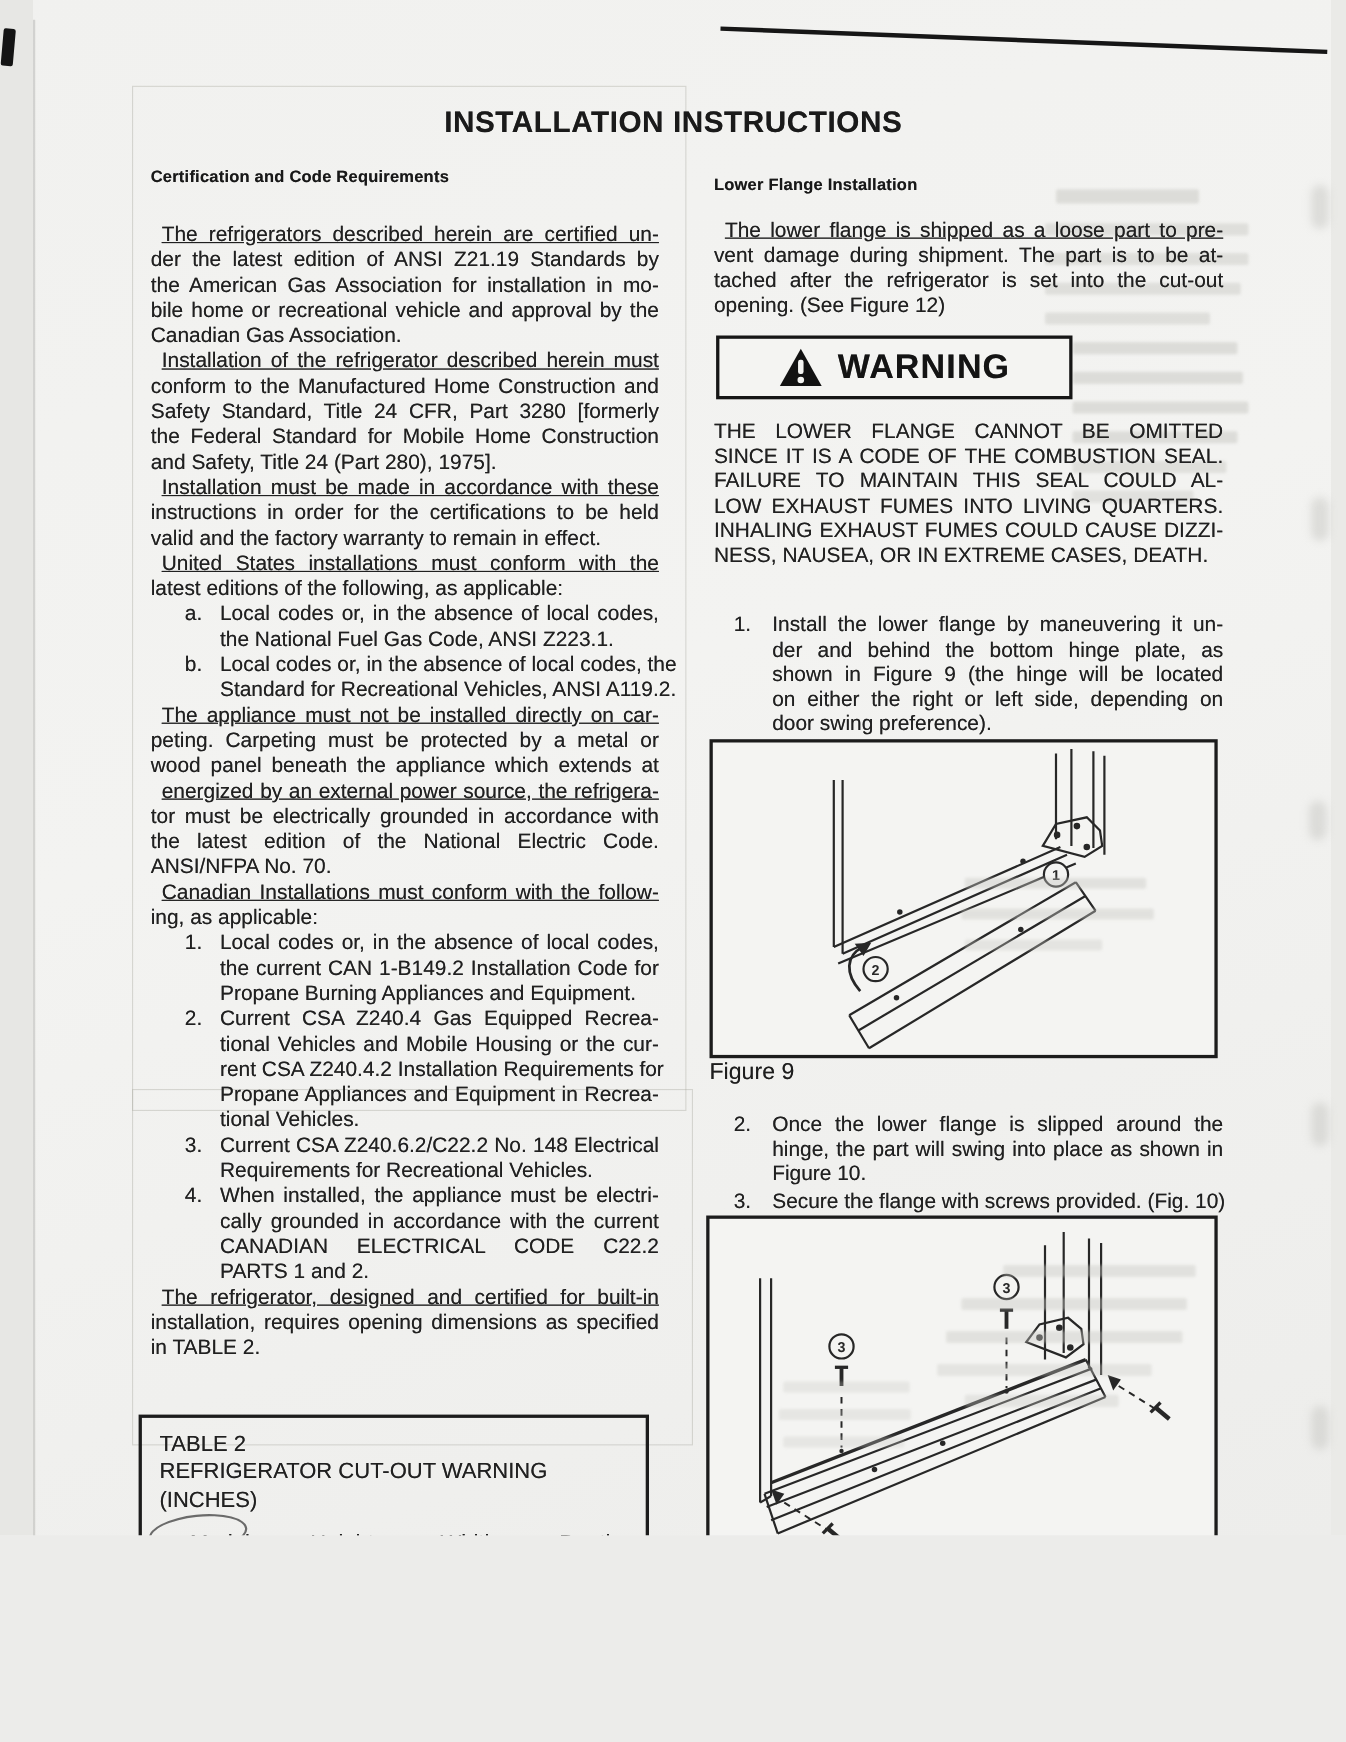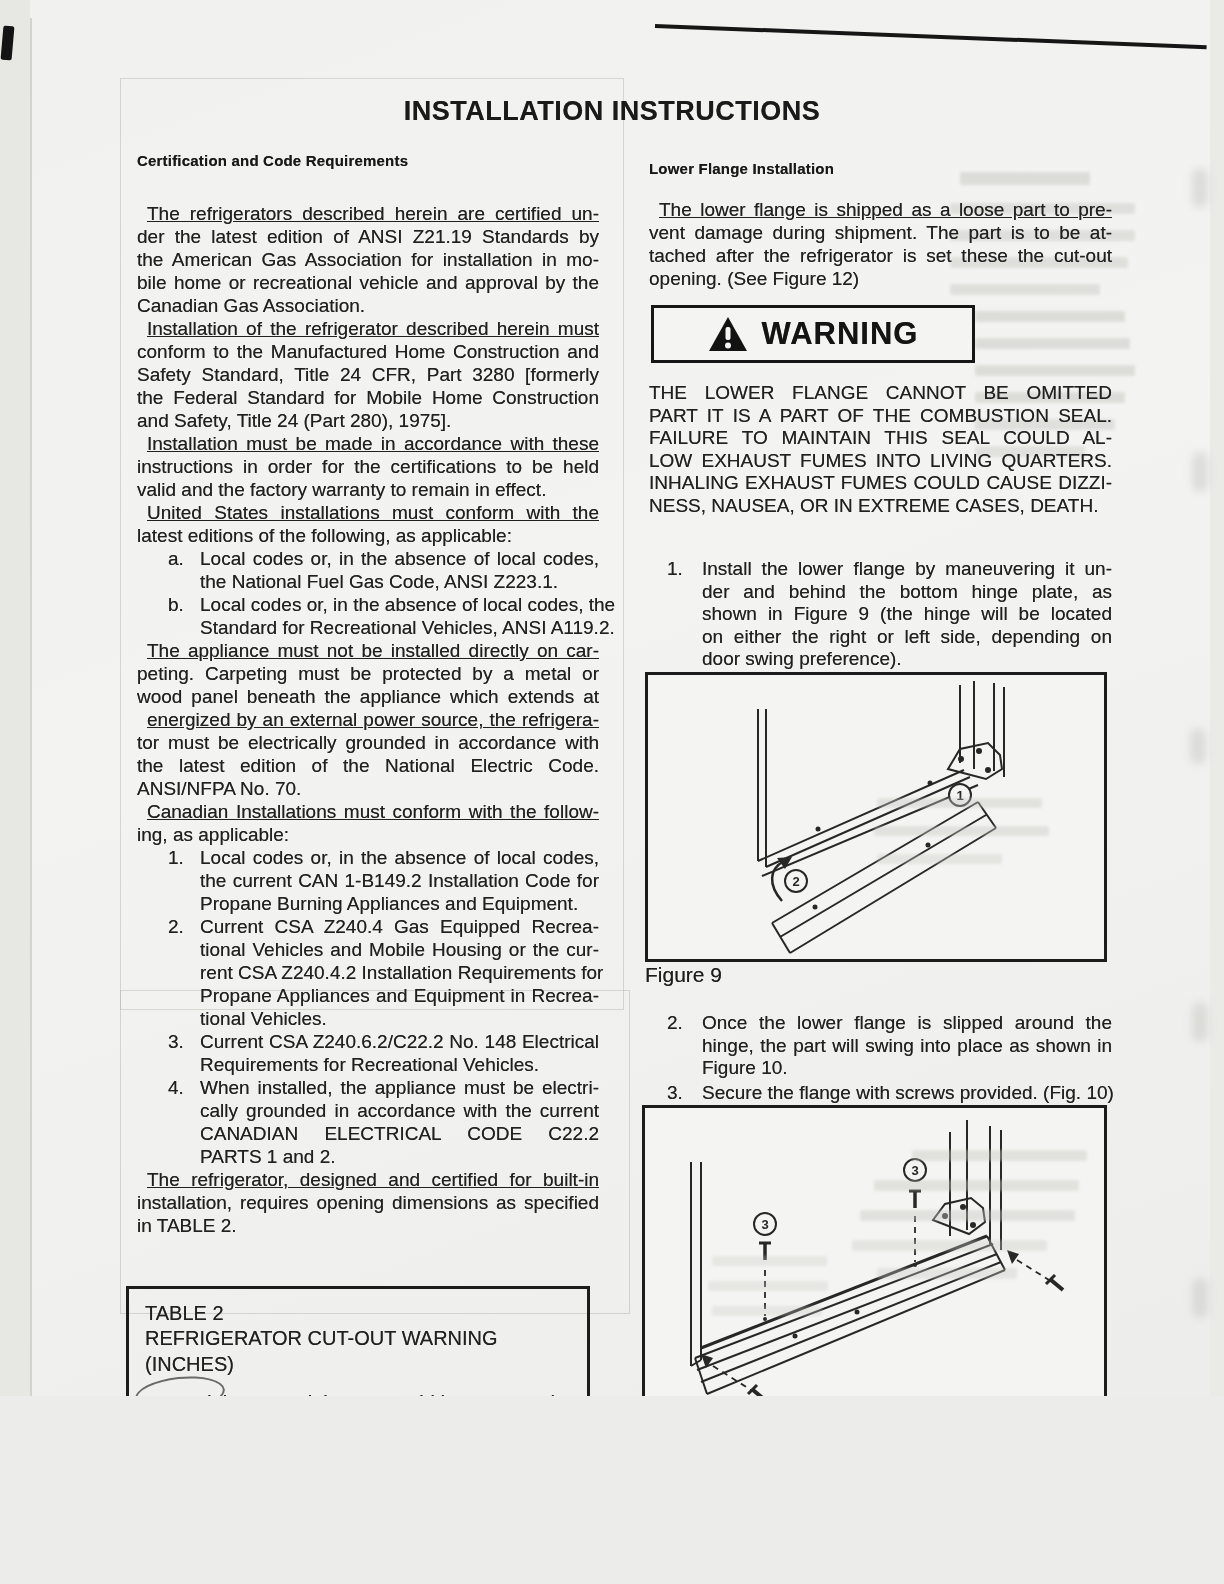--- a/index.html
+++ b/index.html
@@ -209,36 +209,36 @@
     <div class="pen-mark"></div>
     <div class="ghost" style="left:326px;top:111px;width:130px;height:11px;opacity:.25;"></div>
   </div>
 
   <div class="col-right">
     <h2 class="txt">Lower Flange Installation</h2>
 
     <div class="rc-block para txt" style="top:38px;">
         <div class="ln">The lower flange is shipped as a loose part to pre-</div>
         <div class="ln">vent damage during shipment. The part is to be at-</div>
-        <div class="ln">tached after the refrigerator is set these the cut-out</div>
+        <div class="ln">tached after the refrigerator is set into the cut-out</div>
         <div class="ln last">opening. (See Figure 12)</div>
       </div>
 
     <div class="warnbox">
       <svg width="40" height="36" viewBox="0 0 40 36">
         <polygon points="20,1 39,35 1,35" fill="#121212"></polygon>
         <rect x="17.5" y="11" width="5" height="13" rx="2" fill="#f4f4f2"></rect>
         <circle cx="20" cy="29.5" r="3" fill="#f4f4f2"></circle>
       </svg>
       <span class="wlabel txt">WARNING</span>
     </div>
 
     <div class="rc-block caps txt" style="top:222px;">
         <div class="ln">THE LOWER FLANGE CANNOT BE OMITTED</div>
-        <div class="ln">PART IT IS A PART OF THE COMBUSTION SEAL.</div>
+        <div class="ln">SINCE IT IS A CODE OF THE COMBUSTION SEAL.</div>
         <div class="ln">FAILURE TO MAINTAIN THIS SEAL COULD AL-</div>
         <div class="ln">LOW EXHAUST FUMES INTO LIVING QUARTERS.</div>
         <div class="ln">INHALING EXHAUST FUMES COULD CAUSE DIZZI-</div>
         <div class="ln last">NESS, NAUSEA, OR IN EXTREME CASES, DEATH.</div>
       </div>
 
     <div class="step steps-lh txt" style="top:398px;">
       <span class="marker">1.</span>
       <div>
           <div class="ln">Install the lower flange by maneuvering it un-</div>

